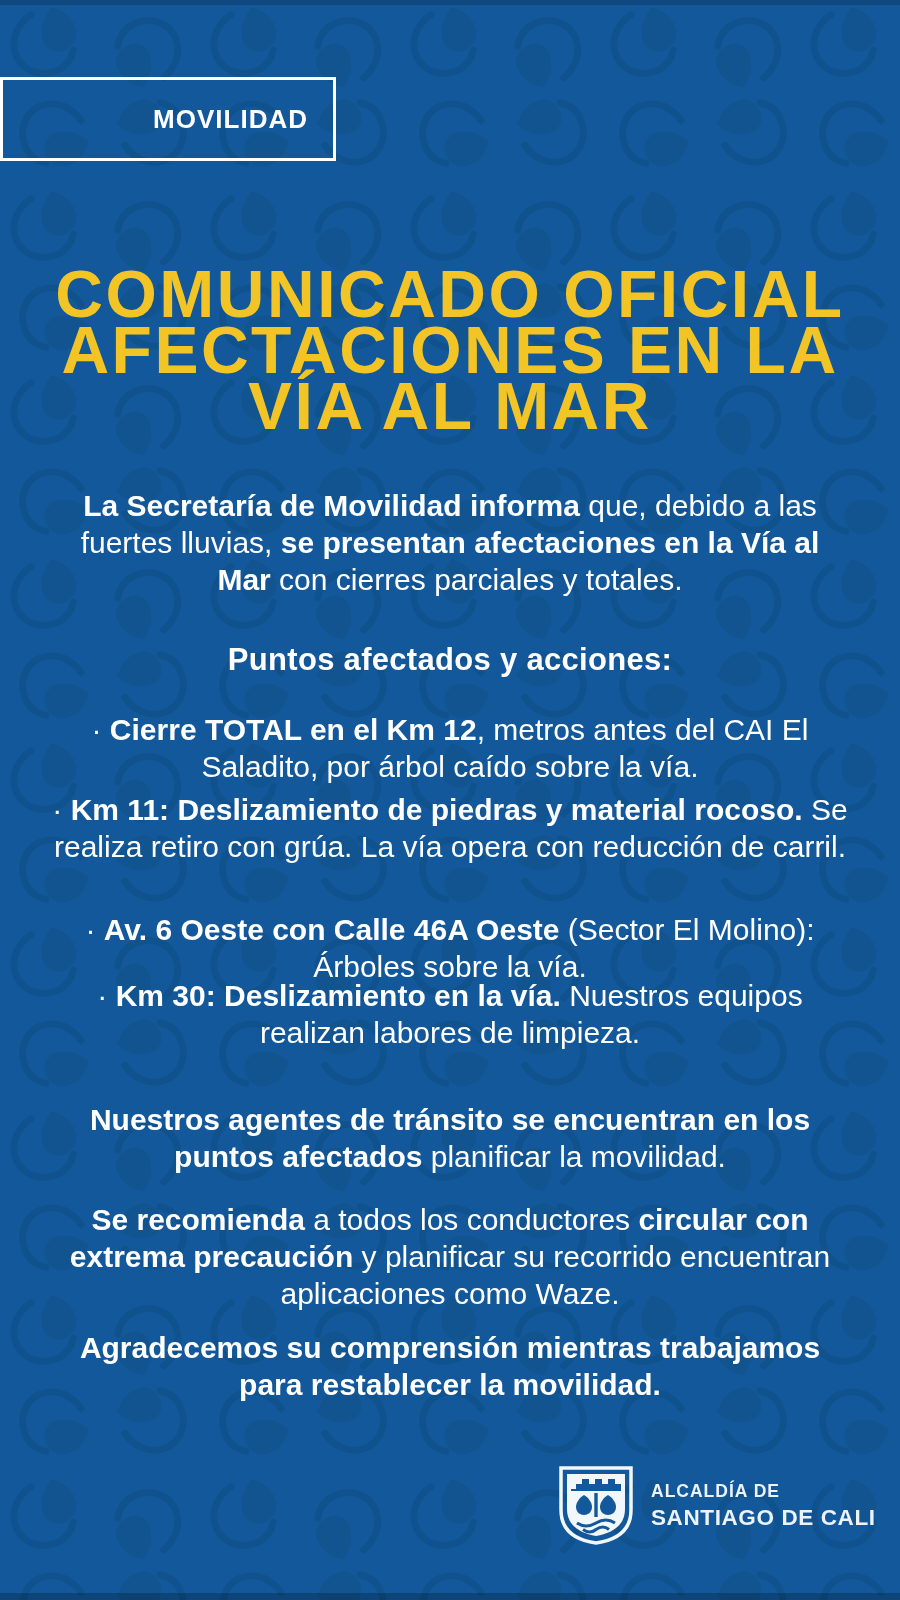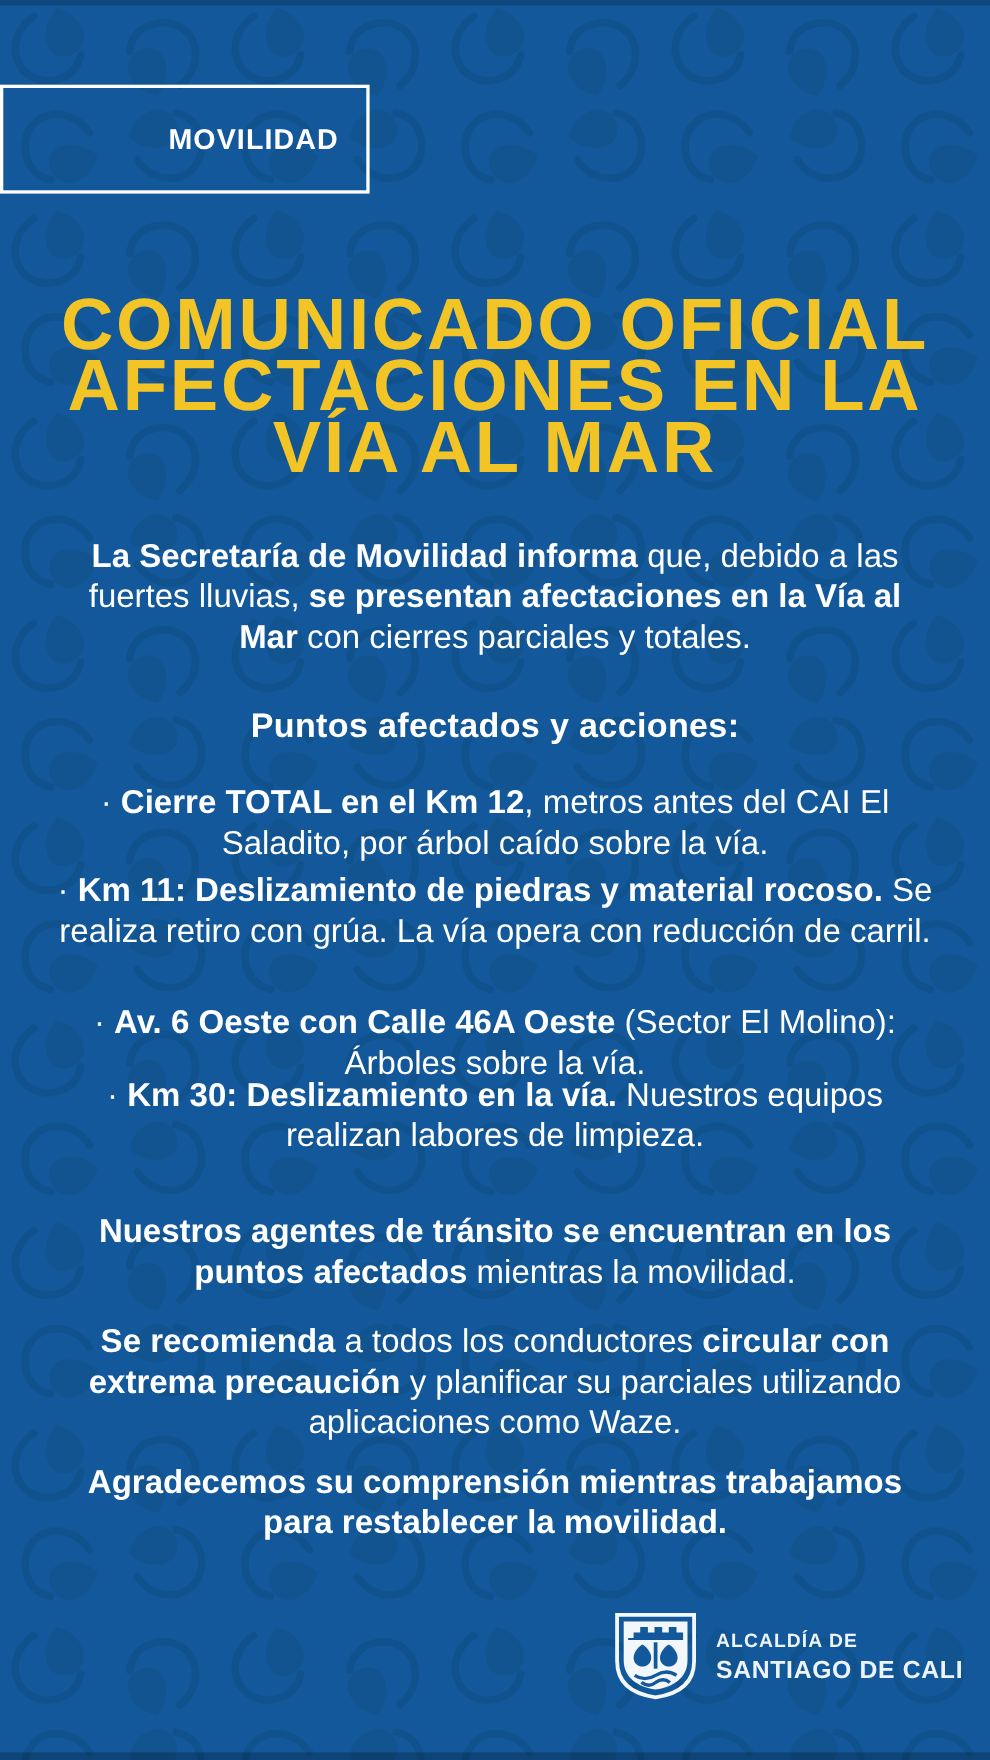--- a/index.html
+++ b/index.html
@@ -7,21 +7,21 @@
     position:relative;width:900px;height:1600px;overflow:hidden;
     background:#13589A;
     font-family:"Liberation Sans", sans-serif;
   }
   .wm-svg{position:absolute;left:0;top:0;}
   .edge-strip{position:absolute;left:0;width:100%;pointer-events:none;}
   .edge-top{top:0;height:5px;background:rgba(0,0,0,0.18);}
   .edge-bottom{bottom:0;height:7px;background:rgba(0,0,0,0.22);}
 
   .badge{
-    position:absolute;left:0;top:77px;width:336px;height:99px;
+    position:absolute;left:0;top:77px;width:336px;height:84px;
     border:3px solid #ffffff;box-sizing:border-box;
     display:flex;align-items:center;justify-content:flex-end;
     padding-right:25px;
   }
   .badge span{
     color:#ffffff;font-size:26px;font-weight:bold;letter-spacing:1px;
   }
 
   .title{
     position:absolute;left:40px;right:40px;top:266px;margin:0;
@@ -88,22 +88,22 @@
 
   <p class="block p1"><b>La Secretaría de Movilidad informa</b><span> que, debido a las fuertes lluvias, </span><b>se presentan afectaciones en la Vía al Mar</b><span> con cierres parciales y totales.</span></p>
 
   <h2 class="block h2 section-heading">Puntos afectados y acciones:</h2>
 
   <p class="block b1"><span>· </span><b>Cierre TOTAL en el Km 12</b><span>, metros antes del CAI El Saladito, por árbol caído sobre la vía.</span></p>
   <p class="block b2"><span>· </span><b>Km 11: Deslizamiento de piedras y material rocoso.</b><span> Se realiza retiro con grúa. La vía opera con reducción de carril.</span></p>
   <p class="block b3"><span>· </span><b>Av. 6 Oeste con Calle 46A Oeste</b><span> (Sector El Molino): Árboles sobre la vía.</span></p>
   <p class="block b4"><span>· </span><b>Km 30: Deslizamiento en la vía.</b><span> Nuestros equipos realizan labores de limpieza.</span></p>
 
-  <p class="block p2"><b>Nuestros agentes de tránsito se encuentran en los puntos afectados</b><span> mientras la movilidad.</span></p>
-  <p class="block p3"><b>Se recomienda</b><span> a todos los conductores </span><b>circular con extrema precaución</b><span> y planificar su parciales utilizando aplicaciones como Waze.</span></p>
+  <p class="block p2"><b>Nuestros agentes de tránsito se encuentran en los puntos afectados</b><span> planificar la movilidad.</span></p>
+  <p class="block p3"><b>Se recomienda</b><span> a todos los conductores </span><b>circular con extrema precaución</b><span> y planificar su recorrido encuentran aplicaciones como Waze.</span></p>
   <p class="block p4"><b>Agradecemos su comprensión mientras trabajamos para restablecer la movilidad.</b></p>
 
   <svg class="footer-shield" width="78" height="82" viewBox="0 0 78 82" aria-hidden="true">
     <path d="M4 4 H74 V46 C74 66 60 76 39 79 C18 76 4 66 4 46 Z" fill="none" stroke="#F2F7FB" stroke-width="3.5"></path>
     <path d="M10 10 H68 V45 C68 61 56 69 39 72 C22 69 10 61 10 45 Z" fill="#F2F7FB"></path>
     <path d="M14 27 h50 v-7 h-6 v-5 h-7 v5 h-6 v-5 h-7 v5 h-6 v-5 h-7 v5 h-6 v5 h-5 z" fill="#13589A"></path>
     <path d="M27 31 c5 3 8 8 8 12 c0 5 -4 8 -8 8 c-4 0 -8 -3 -8 -8 c0 -4 3 -9 8 -12 z" fill="#13589A"></path>
     <path d="M51 31 c5 3 8 8 8 12 c0 5 -4 8 -8 8 c-4 0 -8 -3 -8 -8 c0 -4 3 -9 8 -12 z" fill="#13589A"></path>
     <rect x="37.3" y="29" width="3.4" height="24" fill="#13589A"></rect>
     <path d="M20 59 q9 6 19 0 q10 -6 19 0" fill="none" stroke="#13589A" stroke-width="3"></path>

